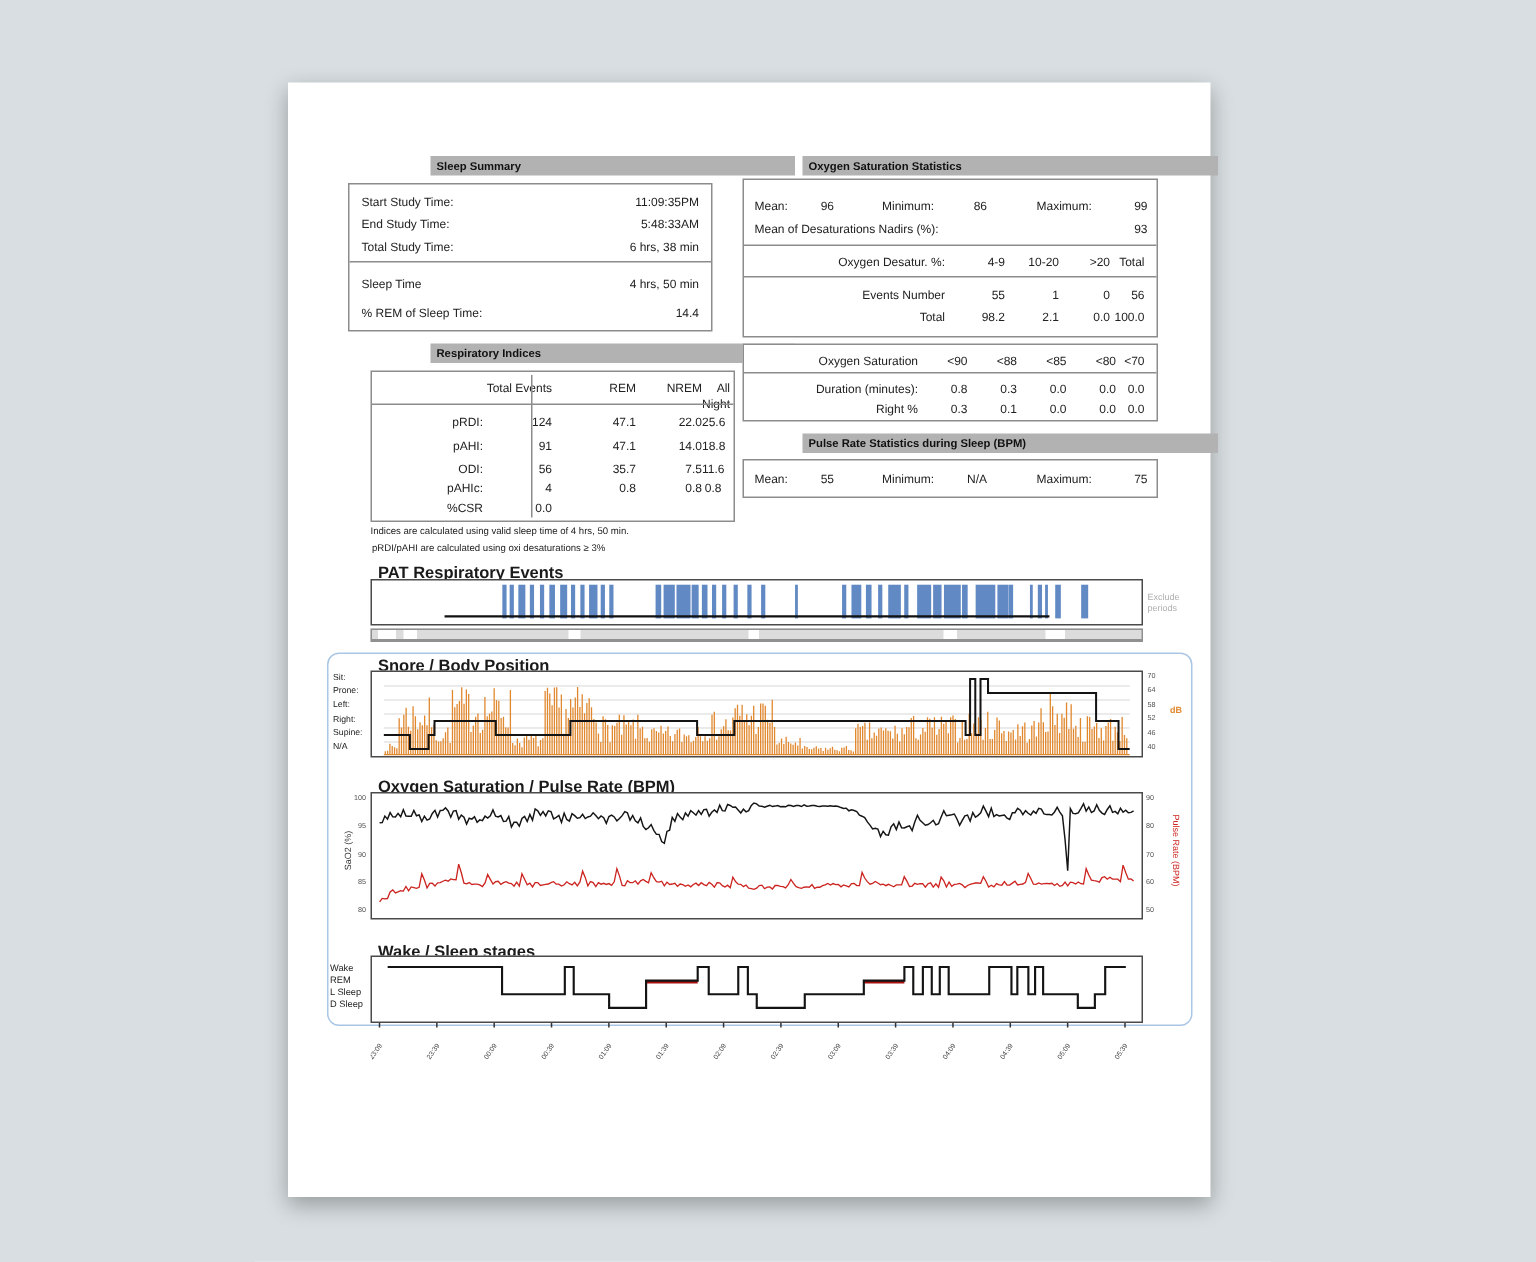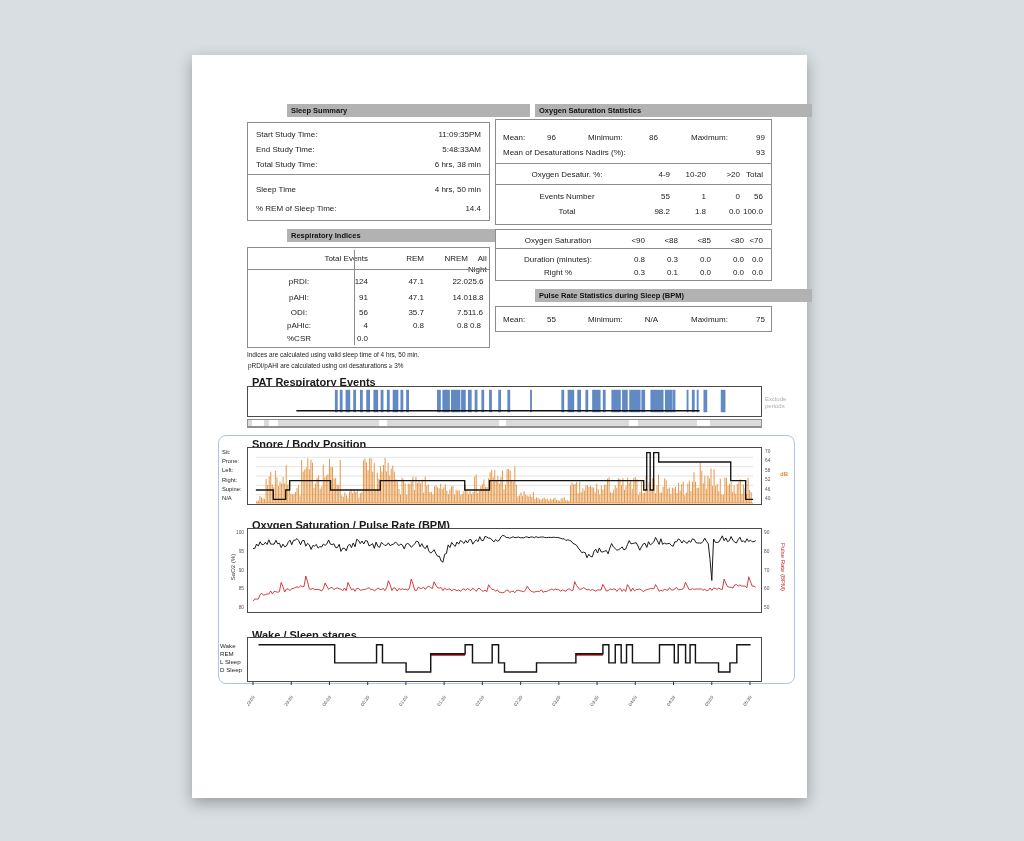--- a/index.html
+++ b/index.html
@@ -13,21 +13,21 @@
   .box{position:absolute;border:1px solid #8c8c8c;background:#fff;}
   .lv{position:absolute;left:8px;right:8px;height:11px;display:flex;justify-content:space-between;
       font-size:8px;line-height:11px;}
   .hdiv{position:absolute;left:0;right:0;height:0;border-top:1px solid #8c8c8c;}
   .vline{position:absolute;width:0;border-left:1px solid #8c8c8c;}
   .trow{position:absolute;left:8px;right:8px;height:11px;font-size:8px;line-height:11px;}
   .g-resp{display:grid;grid-template-columns:46px 46px 56px 44px 1fr;margin-left:20px;}
   .g-desat{display:grid;grid-template-columns:126px 40px 36px 34px 1fr;}
   .g-sat{display:grid;grid-template-columns:108px 33px 33px 33px 33px 1fr;}
   .trow span{text-align:right;}
-  .trow .lbl{text-align:center;}
+  .trow .lbl{text-align:right;}
   .statrow{position:absolute;left:0;right:0;height:11px;font-size:8px;line-height:11px;}
   .statrow span{position:absolute;}
   .r{text-align:right;}
   .note{position:absolute;font-size:6.4px;color:#222;}
   .ctitle{position:absolute;font-size:11px;font-weight:600;color:#1a1a1a;}
   .cbox{position:absolute;border:1px solid #4a4a4a;background:#fff;}
   .cbox svg{display:block;}
   .scroll{position:absolute;background:#dcdcdc;border:1px solid #909090;border-bottom-width:2px;}
   .scroll .seg{position:absolute;top:0;bottom:0;background:#fff;}
   .exclude{position:absolute;font-size:6px;color:#aeaeae;line-height:6.5px;}
@@ -42,21 +42,21 @@
 </style>
 </head>
 <body>
 
 <div class="canvas">
  <div class="page">
 
   <div class="sechdr" style="left:55px;top:49px;width:243px">
     <span>Sleep Summary</span>
   </div>
-  <div class="box" style="left:55px;top:67px;width:243px;height:99px">
+  <div class="box" style="left:40px;top:67px;width:243px;height:99px">
     <div class="lv" style="top:6px">
       <span>Start Study  Time:</span>
       <span>11:09:35PM</span>
     </div>
     <div class="lv" style="top:21px">
       <span>End Study  Time:</span>
       <span>5:48:33AM</span>
     </div>
     <div class="lv" style="top:36px">
       <span>Total Study Time:</span>
@@ -153,21 +153,21 @@
     <div class="trow g-desat" style="top:71px">
       <span class="lbl">Events Number</span>
     <span>55</span>
           <span>1</span>
           <span>0</span>
           <span>56</span>
         </div>
     <div class="trow g-desat" style="top:86px">
       <span class="lbl">Total</span>
     <span>98.2</span>
-          <span>1.8</span>
+          <span>2.1</span>
           <span>0.0</span>
           <span>100.0</span>
         </div>
   </div>
 
   <div class="box" style="left:303px;top:174px;width:277px;height:52px">
     <div class="trow g-sat" style="top:5px">
       <span class="lbl">Oxygen Saturation</span>
     <span>&lt;90</span>
           <span>&lt;88</span>

